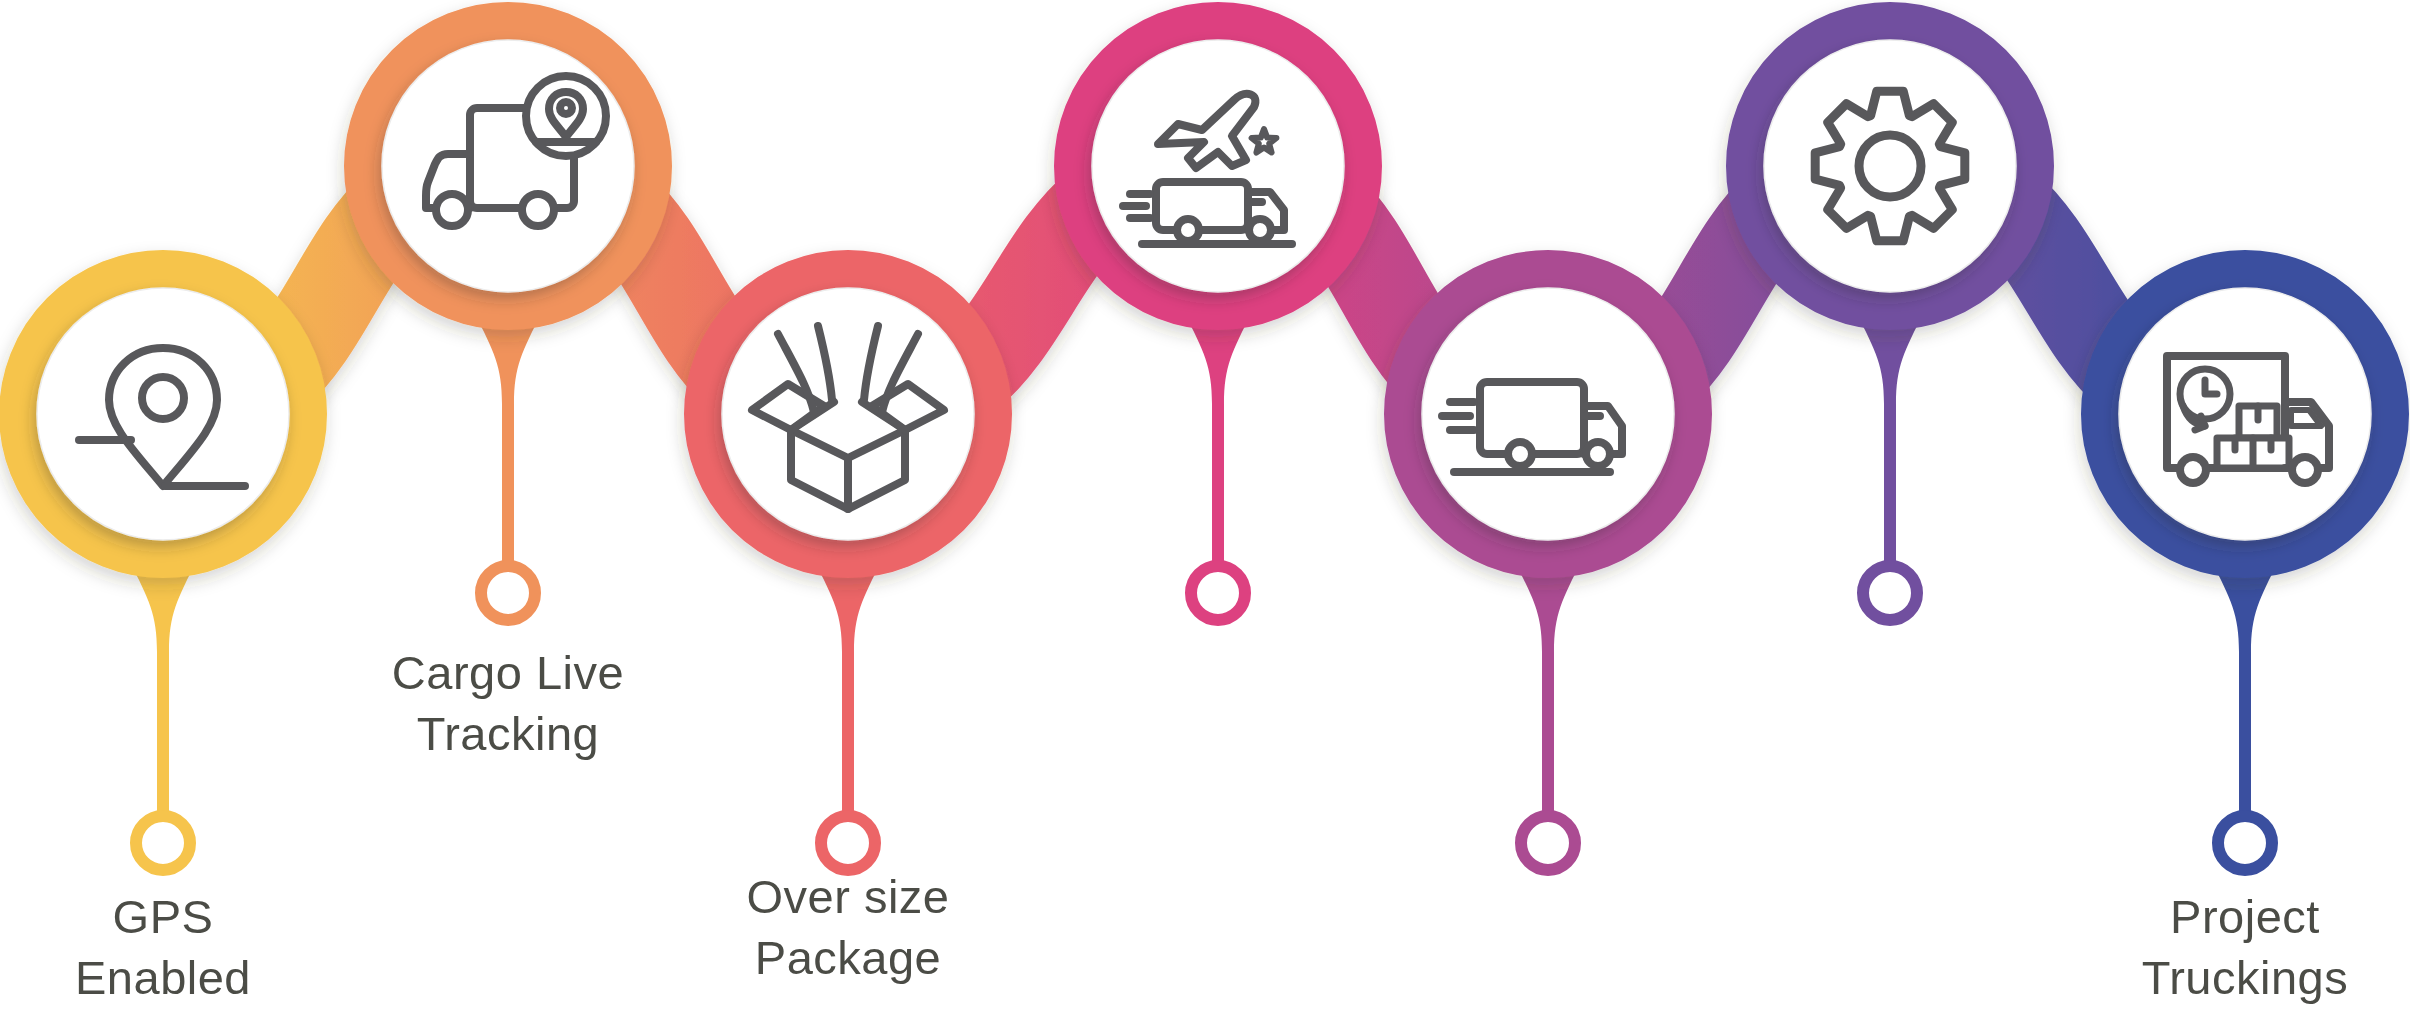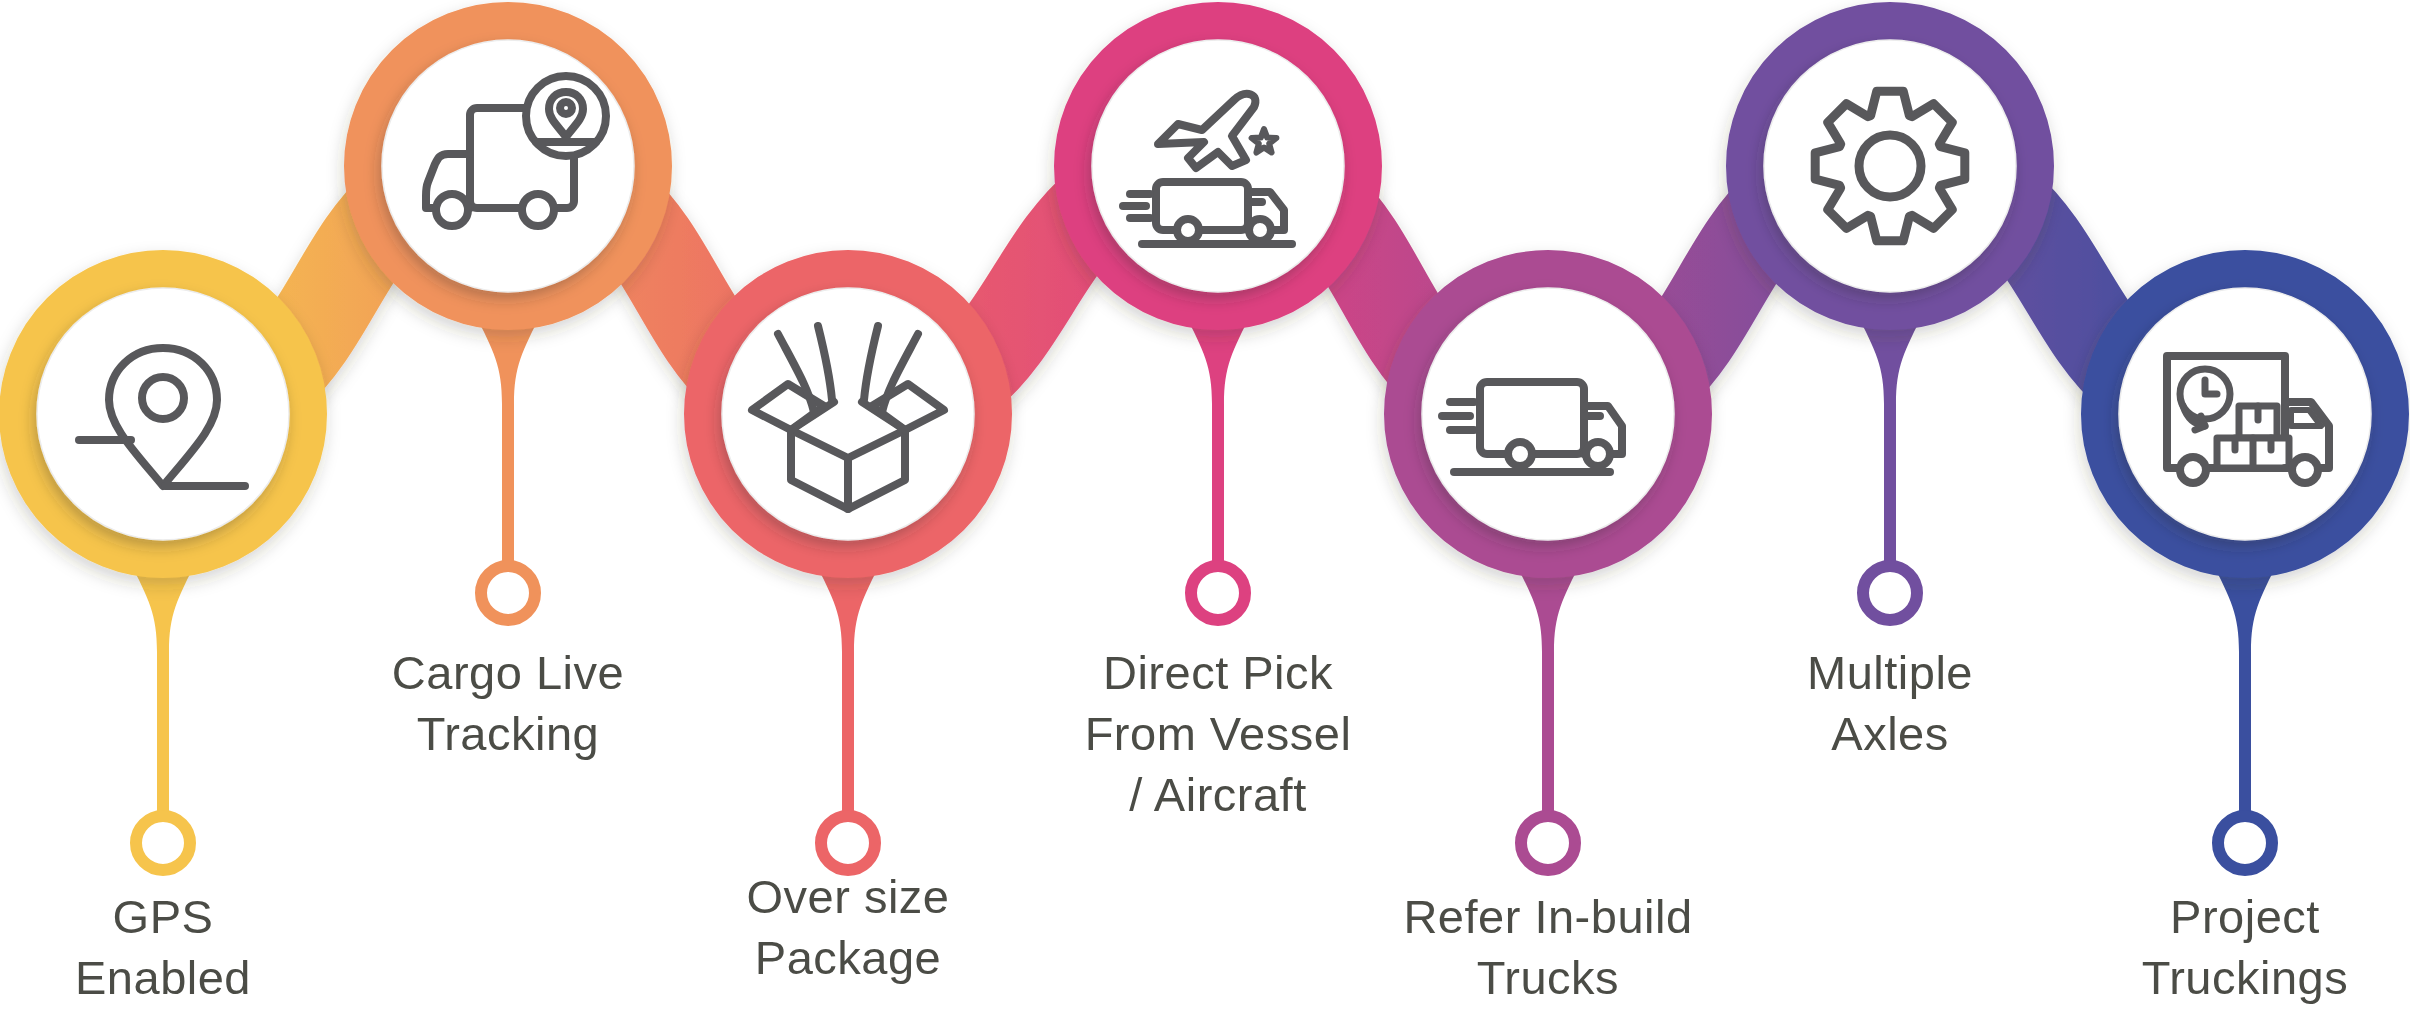--- a/index.html
+++ b/index.html
@@ -176,22 +176,15 @@
     </g>
   </g>
 </svg>
 
   <div class="node-label" style="left:-57px;top:886px">GPS
 Enabled</div>
   <div class="node-label" style="left:288px;top:642px">Cargo Live
 Tracking</div>
   <div class="node-label" style="left:628px;top:866px">Over size
 Package</div>
-  <div class="node-label" style="left:998px;top:642px">Direct Pick
-From Vessel
-/ Aircraft</div>
-  <div class="node-label" style="left:1328px;top:886px">Refer In-build
-Trucks</div>
-  <div class="node-label" style="left:1670px;top:642px">Multiple
-Axles</div>
   <div class="node-label" style="left:2025px;top:886px">Project
 Truckings</div>
 </div>
 
 </body></html>

